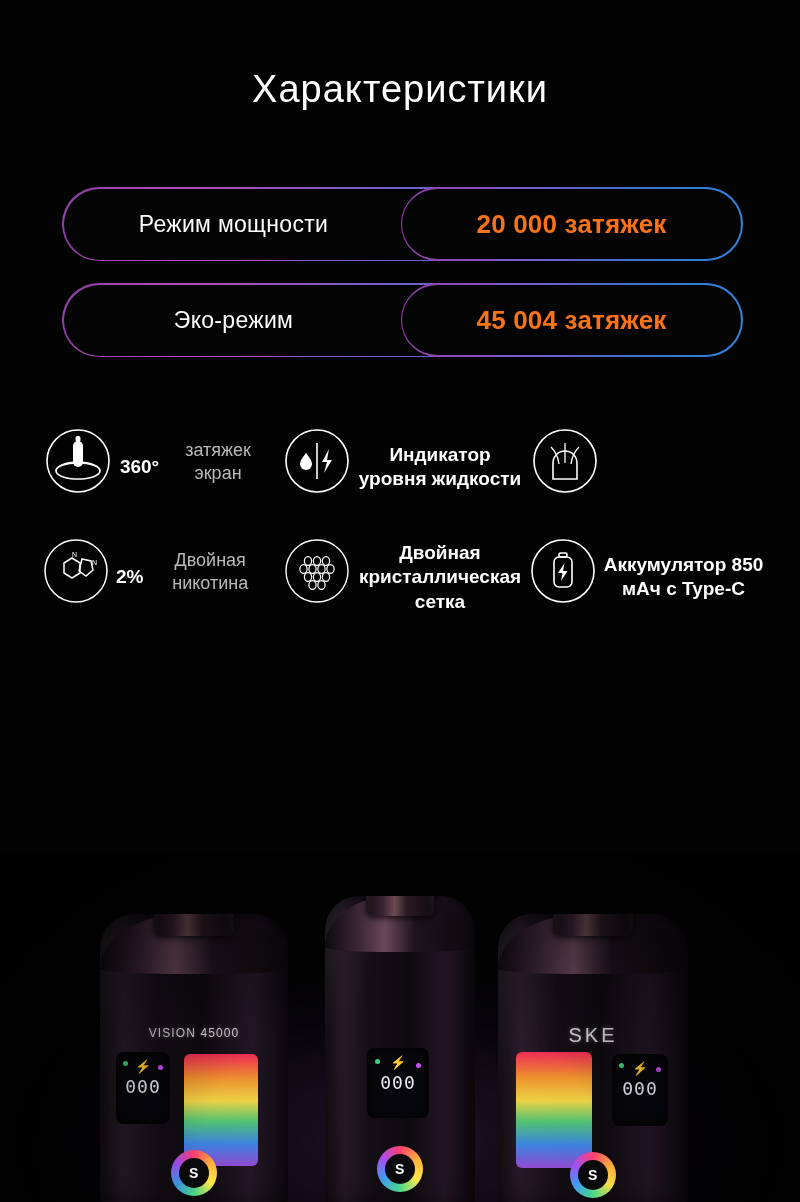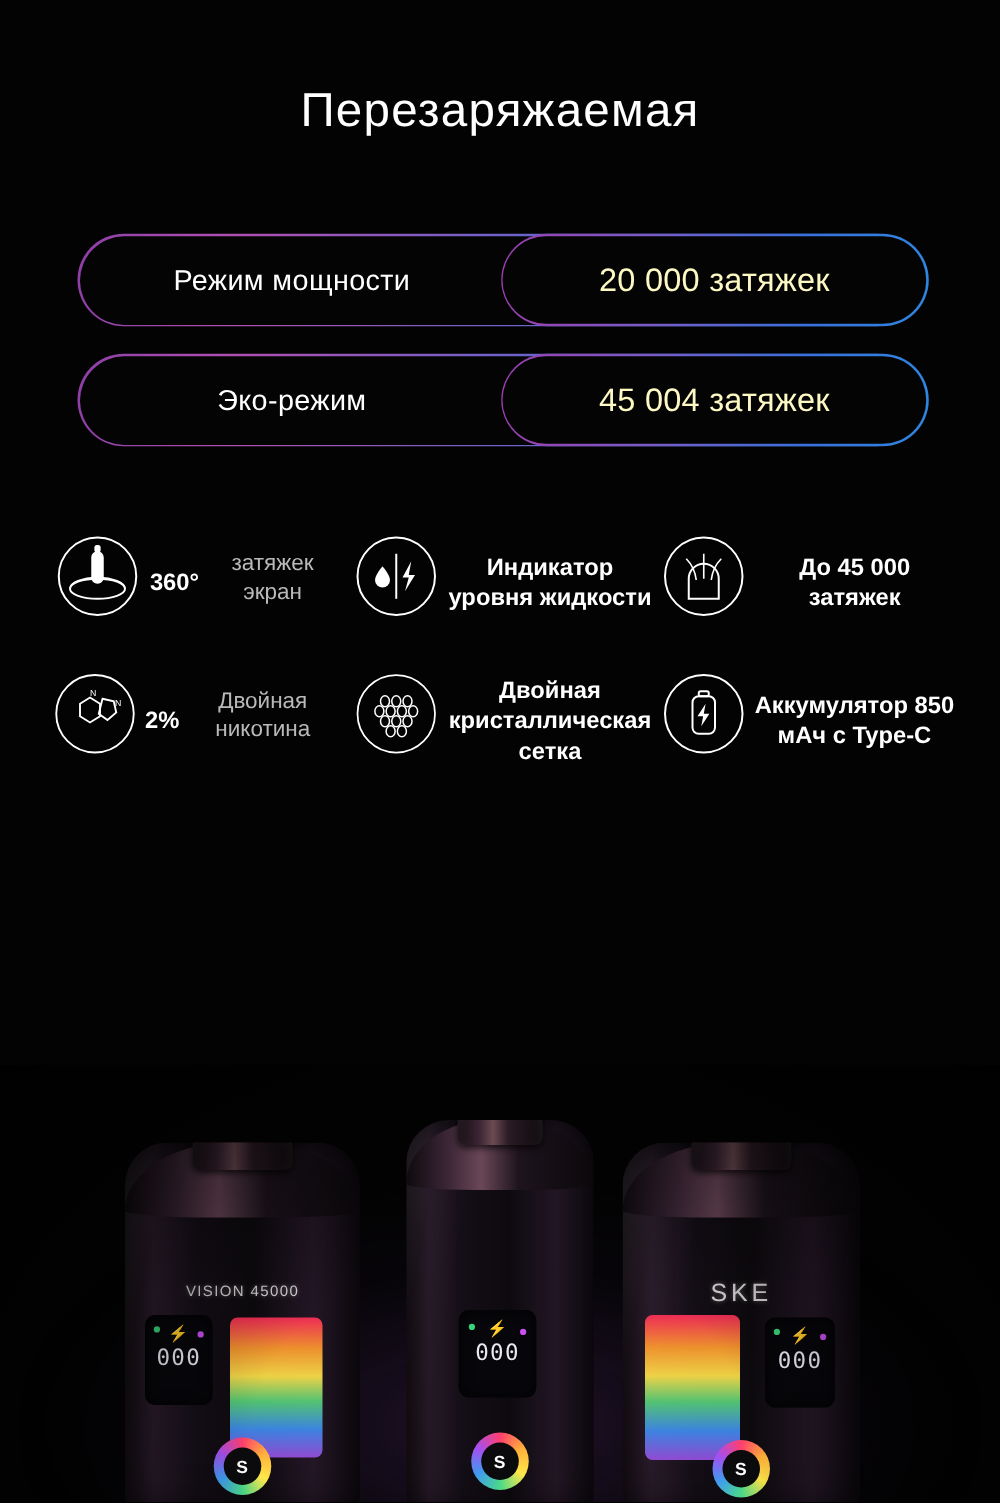--- a/index.html
+++ b/index.html
@@ -82,23 +82,23 @@
     width: 100%;
     height: 100%;
     border-radius: 36px;
     background: #040404;
     display: flex;
     align-items: center;
     justify-content: center;
   }
 
   .spec-value {
-    color: #fef9c3;
+    color: #f97316;
     font-size: 26px;
-    font-weight: normal;
+    font-weight: bold;
     letter-spacing: 0.2px;
   }
 
   
   .features {
     margin-top: 48px;
     padding: 0 36px;
     display: grid;
     grid-template-columns: repeat(3, 1fr);
     row-gap: 26px;
@@ -276,21 +276,21 @@
     inset: 0;
     pointer-events: none;
     background: radial-gradient(ellipse at 50% 85%, rgba(0,0,0,0) 35%, rgba(0,0,0,0.55) 78%, rgba(0,0,0,0.9) 100%);
   }
 </style>
 </head>
 <body>
 
 <div class="page">
 
-  <h1 class="title">Перезаряжаемая</h1>
+  <h1 class="title">Характеристики</h1>
 
   <div class="spec-rows">
 
     <div class="spec-row">
       <div class="spec-row-inner">
         <div class="spec-label">Режим мощности</div>
         <div class="spec-value-wrap">
           <div class="spec-value-inner">
             <span class="spec-value">20 000 затяжек</span>
           </div>
@@ -341,21 +341,20 @@
     </div>
 
     <div class="feature">
       <div class="feature-icon">
         <svg width="80" height="80" viewBox="0 0 80 80" fill="none" stroke="#ffffff" stroke-width="1.6">
           <circle cx="40" cy="40" r="31"></circle>
           <path d="M28 58V42a12 12 0 0 1 24 0v16z"></path>
           <path d="M40 42V22M34 43c-1-8-4-13-8-17M46 43c1-8 4-13 8-17" stroke-width="1.3"></path>
         </svg>
       </div>
-      <div class="feature-title">До 45 000 затяжек</div>
       <div class="feature-sub"></div>
     </div>
 
     <div class="feature">
       <div class="feature-icon">
         <svg width="80" height="80" viewBox="0 0 80 80" fill="none" stroke="#ffffff" stroke-width="1.5">
           <circle cx="40" cy="40" r="31"></circle>
           <polygon points="28,32 36,27 44,32 44,42 36,47 28,42"></polygon>
           <polygon points="46,28 55,30 57,39 50,45 43,40"></polygon>
           <text x="36" y="26" fill="#ffffff" stroke="none" font-size="7" font-family="Liberation Sans, sans-serif">N</text>

